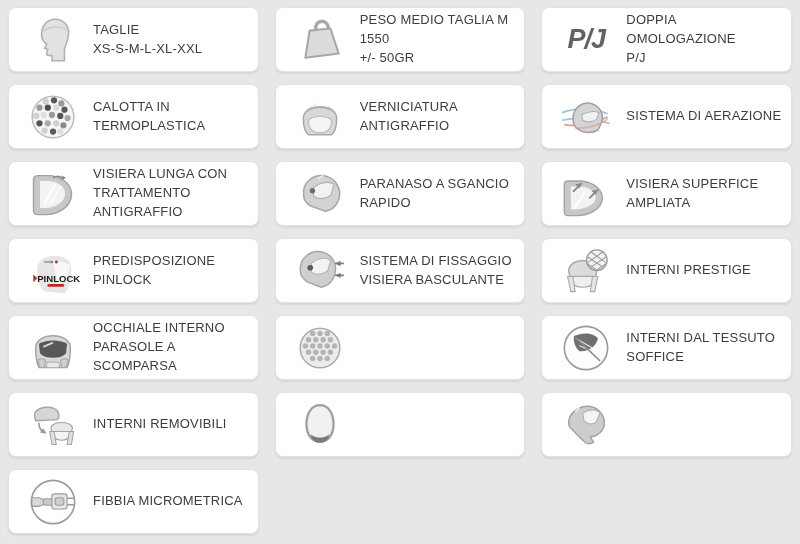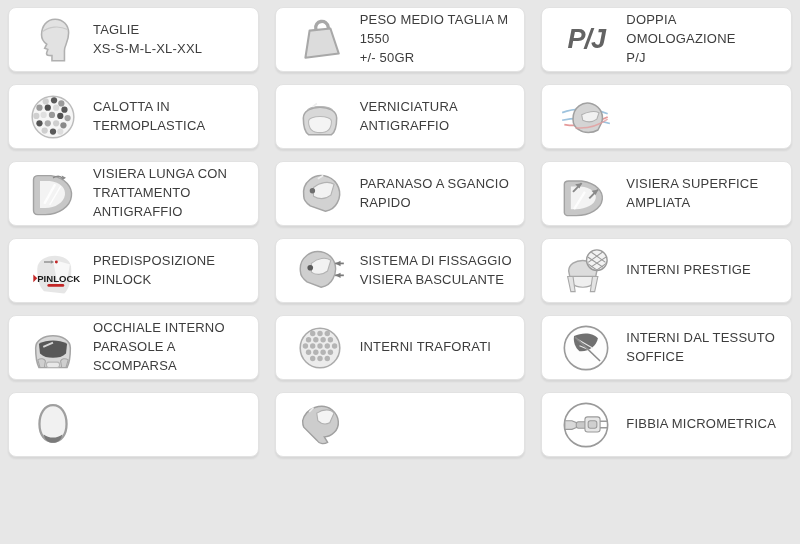--- a/index.html
+++ b/index.html
@@ -133,20 +133,21 @@
     <span class="icon">
       <svg viewBox="0 0 48 48" width="52" height="52">
         <path d="M2 20c10-4 26-5 42 1" stroke="#9ec3de" fill="none" stroke-width="1.6"></path>
         <path d="M2 27c12-3 28-2 44 3" stroke="#9ec3de" fill="none" stroke-width="1.6"></path>
         <path d="M4 31c12 2 26 0 40-7" stroke="#e59a9a" fill="none" stroke-width="1.6"></path>
         <path fill="#d4d4d4" stroke="#a0a0a0" stroke-width="1.4" d="M12 26c0-11 9-17 18-14 8 3 11 11 8 18l-3 6c-5 3-13 3-17 0-4-2-6-6-6-10z"></path>
         <path fill="#f1f1f1" stroke="#b0b0b0" d="M20 22c5-3 12-4 16-2l-2 6c-4 3-9 3-13 1z"></path>
         <path d="M14 34c10 1 20-1 30-8" stroke="#e59a9a" fill="none" stroke-width="1.4" opacity=".75"></path>
       </svg>
     </span>
+    <span class="label">SISTEMA DI AERAZIONE</span>
   </div>
 
   <div class="card">
     <span class="icon">
       <svg viewBox="0 0 48 48" width="52" height="52">
         <path fill="#c7c7c7" stroke="#a2a2a2" stroke-width="1.3" d="M10 7h12c14 2 20 11 19 19-1 10-12 17-24 17H10c-3 0-4-2-4-4V11c0-2 1-4 4-4z"></path>
         <path fill="#f3f3f3" d="M12 12h9c10 1 15 7 14 13-1 7-9 12-18 12h-5z"></path>
         <path d="M16 33L26 15" stroke="#ffffff" stroke-width="2.2" opacity=".9"></path>
         <path d="M21 34L31 17" stroke="#ffffff" stroke-width="1.2" opacity=".9"></path>
         <path d="M24 9c4-2 7-2 9 1" stroke="#8a8a8a" fill="none" stroke-width="1.3"></path>
@@ -275,36 +276,49 @@
           <circle cx="13" cy="28" r="2.6"></circle>
             <circle cx="20" cy="28" r="2.6"></circle>
             <circle cx="27" cy="28" r="2.6"></circle>
             <circle cx="34" cy="28" r="2.6"></circle>
           <circle cx="17" cy="34" r="2.6"></circle>
             <circle cx="24" cy="34" r="2.6"></circle>
             <circle cx="31" cy="34" r="2.6"></circle>
         </g>
       </svg>
     </span>
-    <span class="label">INTERNI TRAFORATI</span>
   </div>
 
   <div class="card">
     <span class="icon">
       <svg viewBox="0 0 48 48" width="52" height="52">
         <circle cx="24" cy="24" r="20" fill="#fdfdfd" stroke="#9a9a9a" stroke-width="1.5"></circle>
         <path fill="#707070" d="M13 13c8-4 18-3 22 2-1 7-9 13-17 12-4-3-6-9-5-14z"></path>
         <path d="M16 16l14 8M18 22l10 4" stroke="#e8e8e8" stroke-width="1"></path>
         <path d="M14 14L37 36" stroke="#8a8a8a" stroke-width="1.4"></path>
       </svg>
     </span>
     <span class="label">INTERNI DAL TESSUTO
 SOFFICE</span>
   </div>
 
+  <div class="card">
+    <span class="icon">
+      <svg viewBox="0 0 48 48" width="52" height="52">
+        <path fill="#d6d6d6" stroke="#a5a5a5" stroke-width="1.3" d="M7 15C7 6 27 5 29 13c1 3 0 5-1 6l-20 1c-1-2-1-3-1-5z"></path>
+        <path d="M11 22c0 5 2 8 6 9" fill="none" stroke="#9a9a9a" stroke-width="1.5"></path>
+        <path d="M18 32l-6-1 3-4z" fill="#9a9a9a"></path>
+        <path fill="#e8e8e8" stroke="#a5a5a5" d="M22 27c0-7 20-7 20 0l-1 3H23z"></path>
+        <path fill="#f4f4f4" stroke="#a5a5a5" d="M23 30h18l-1 4c-2 3-5 4-8 4s-6-1-8-4z"></path>
+        <path fill="#e0e0e0" stroke="#a5a5a5" d="M21 30l2 12h4l-2-12z"></path>
+        <path fill="#e0e0e0" stroke="#a5a5a5" d="M43 30l-2 12h-4l2-12z"></path>
+      </svg>
+    </span>
+    <span class="label">INTERNI REMOVIBILI</span>
+  </div>
 
   <div class="card">
     <span class="icon">
       <svg viewBox="0 0 48 48" width="50" height="50">
         <path fill="#f1f1f1" stroke="#9f9f9f" stroke-width="2.2" d="M24 5c8 0 13 8 13 18 0 10-5 17-13 17S11 33 11 23C11 13 16 5 24 5z"></path>
         <path fill="#7a7a7a" d="M15 33c5 4 13 4 18 0-1 5-4 8-9 8s-8-3-9-8z"></path>
       </svg>
     </span>
   </div>
 

